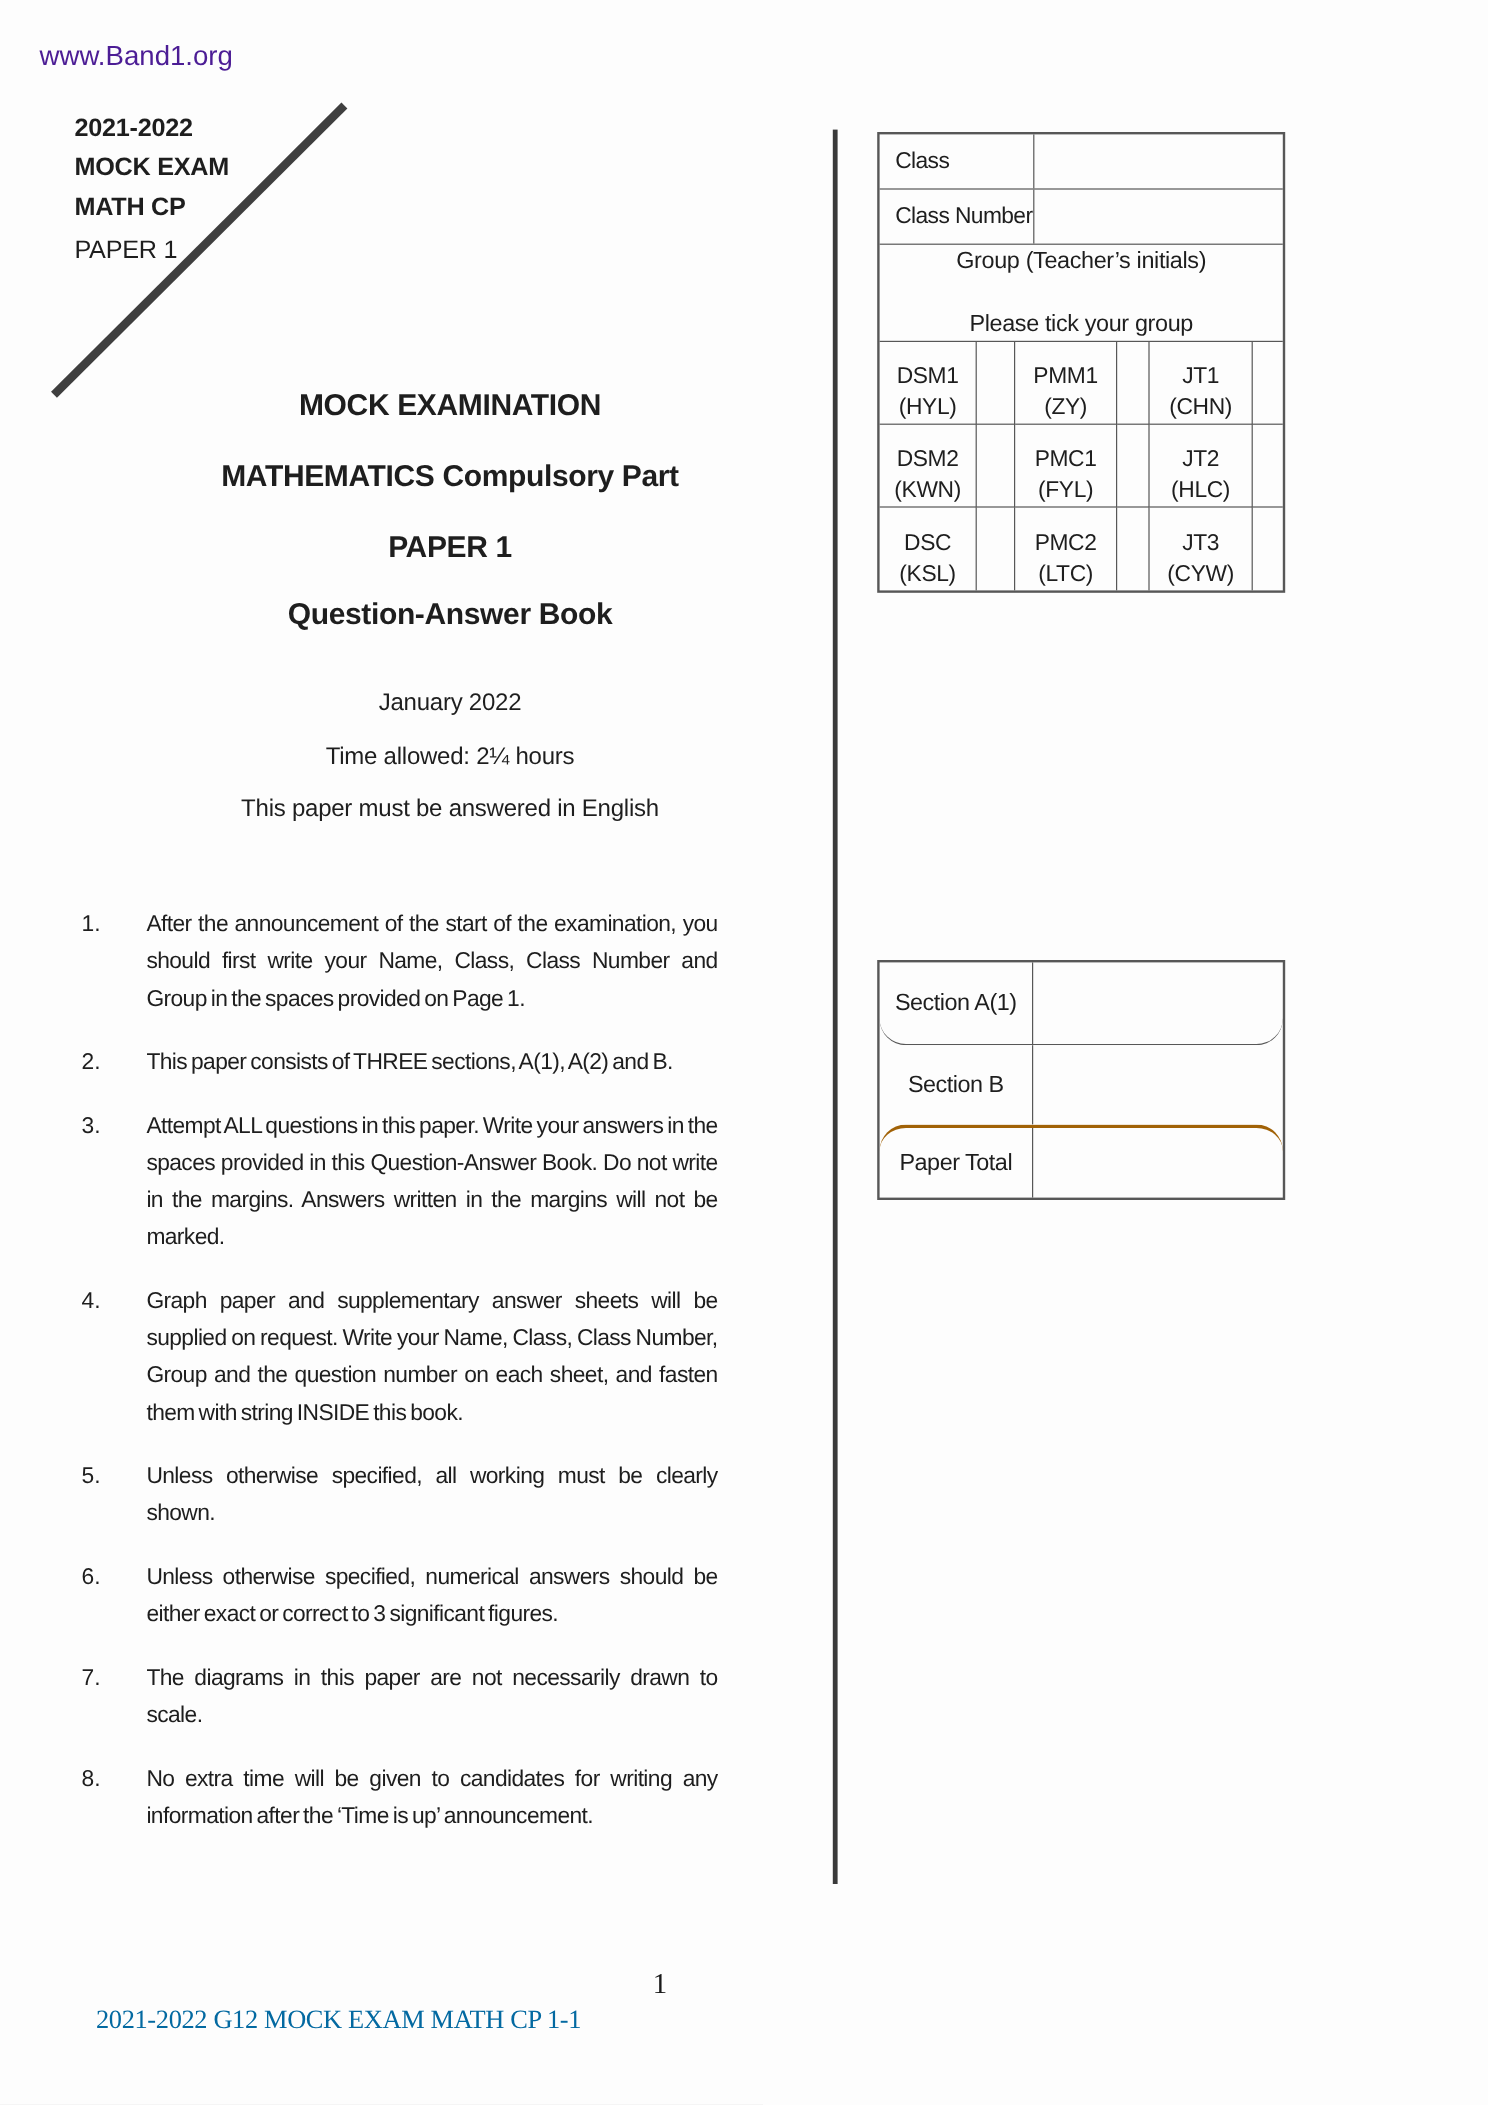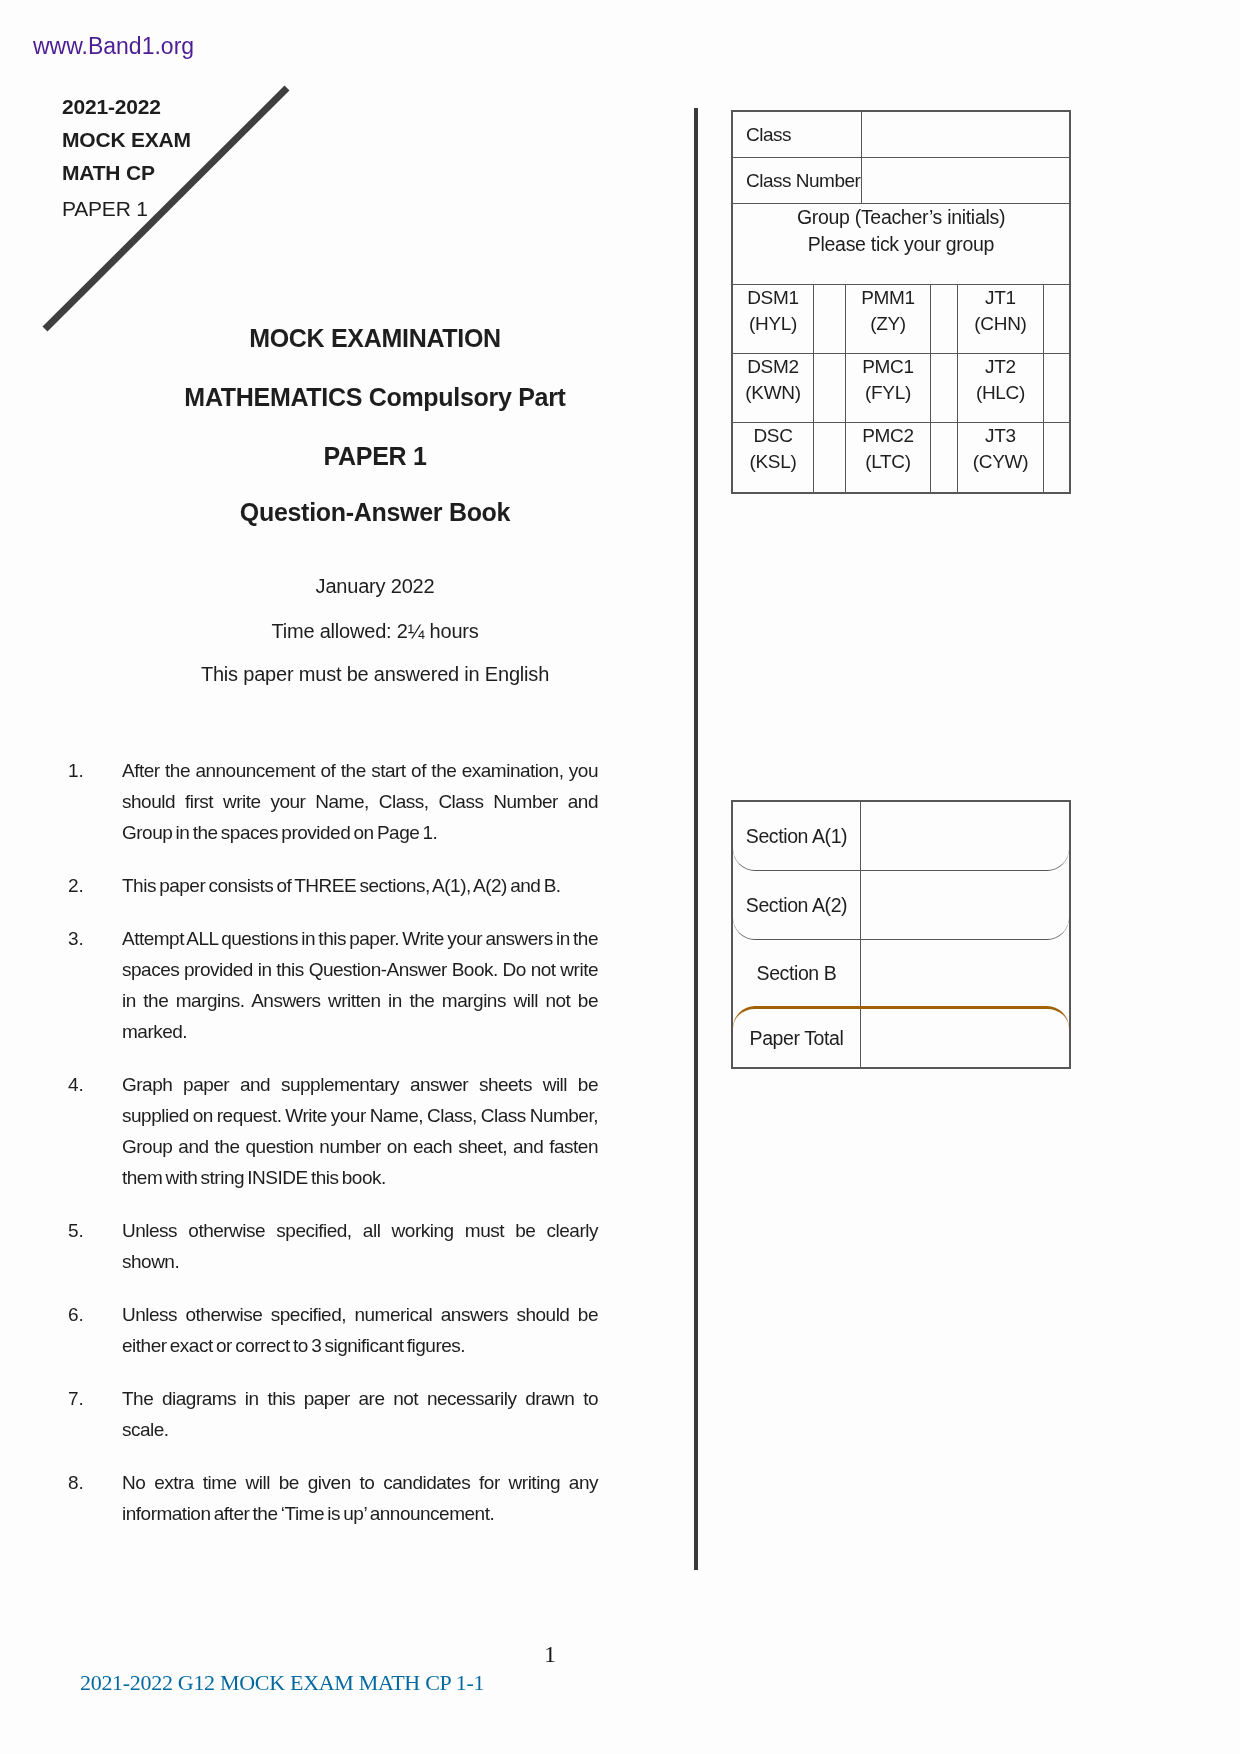--- a/index.html
+++ b/index.html
@@ -27,28 +27,28 @@
               letter-spacing:-0.5px; word-spacing:-1.5px; }
   .vrule { position:absolute; left:694px; top:108px; width:4px; height:1462px; background:#3a3a3a; }
   .info-table { position:absolute; left:731px; top:110px; width:340px;
                 border:2px solid #575757; background:#fdfdfd; }
   .irow { display:grid; grid-template-columns:129px 1fr; height:46px;
           border-bottom:1.5px solid #575757; }
   .ilabel { border-right:1.5px solid #575757; display:flex; align-items:center;
             padding-left:13px; font-size:19px; letter-spacing:-0.5px; }
   .ival { }
   .ghead { height:81px; border-bottom:1.5px solid #575757; display:flex;
-           flex-direction:column; align-items:center; justify-content:flex-start;
+           flex-direction:column; align-items:center; justify-content:space-between;
            font-size:19.5px; line-height:27px; letter-spacing:-0.3px; }
   .ggrid { display:grid; grid-template-columns:81px 32px 85px 27px 86px 1fr;
            grid-auto-rows:69px; }
   .ggrid > div { border-right:1.5px solid #575757; border-bottom:1.5px solid #575757; }
   .ggrid > div:nth-child(6n) { border-right:none; }
   .ggrid > div:nth-child(n+13) { border-bottom:none; }
-  .gcell { display:flex; flex-direction:column; align-items:center; justify-content:flex-start;
+  .gcell { display:flex; flex-direction:column; align-items:center; justify-content:flex-end;
            font-size:19px; line-height:26px; letter-spacing:-0.3px; text-align:center; }
   .score-table { position:absolute; left:731px; top:800px; width:340px;
                  border:2px solid #575757; background:#fdfdfd; }
   .srow { display:grid; grid-template-columns:128px 1fr; height:69px;
           border-bottom:1.5px solid #575757;border-radius:22px; }
   .srow.r3 { height:66px; border-bottom:none; }
   .srow.total { border-top:3px solid #a16207; border-bottom:none; height:61px;text-align:right; }
   .slabel { border-right:1.5px solid #575757; display:flex; align-items:center;
             justify-content:center; font-size:19.5px; letter-spacing:-0.4px; }
   .sval { }
@@ -184,24 +184,20 @@
       </div>
       <div class="gtick"></div>
     </div>
   </div>
 
   <div class="score-table">
     <div class="srow">
       <div class="slabel">Section A(1)</div>
       <div class="sval"></div>
     </div>
-    <div class="srow">
-      <div class="slabel">Section A(2)</div>
-      <div class="sval"></div>
-    </div>
     <div class="srow r3">
       <div class="slabel">Section B</div>
       <div class="sval"></div>
     </div>
     <div class="srow total">
       <div class="slabel">Paper Total</div>
       <div class="sval"></div>
     </div>
   </div>
 

